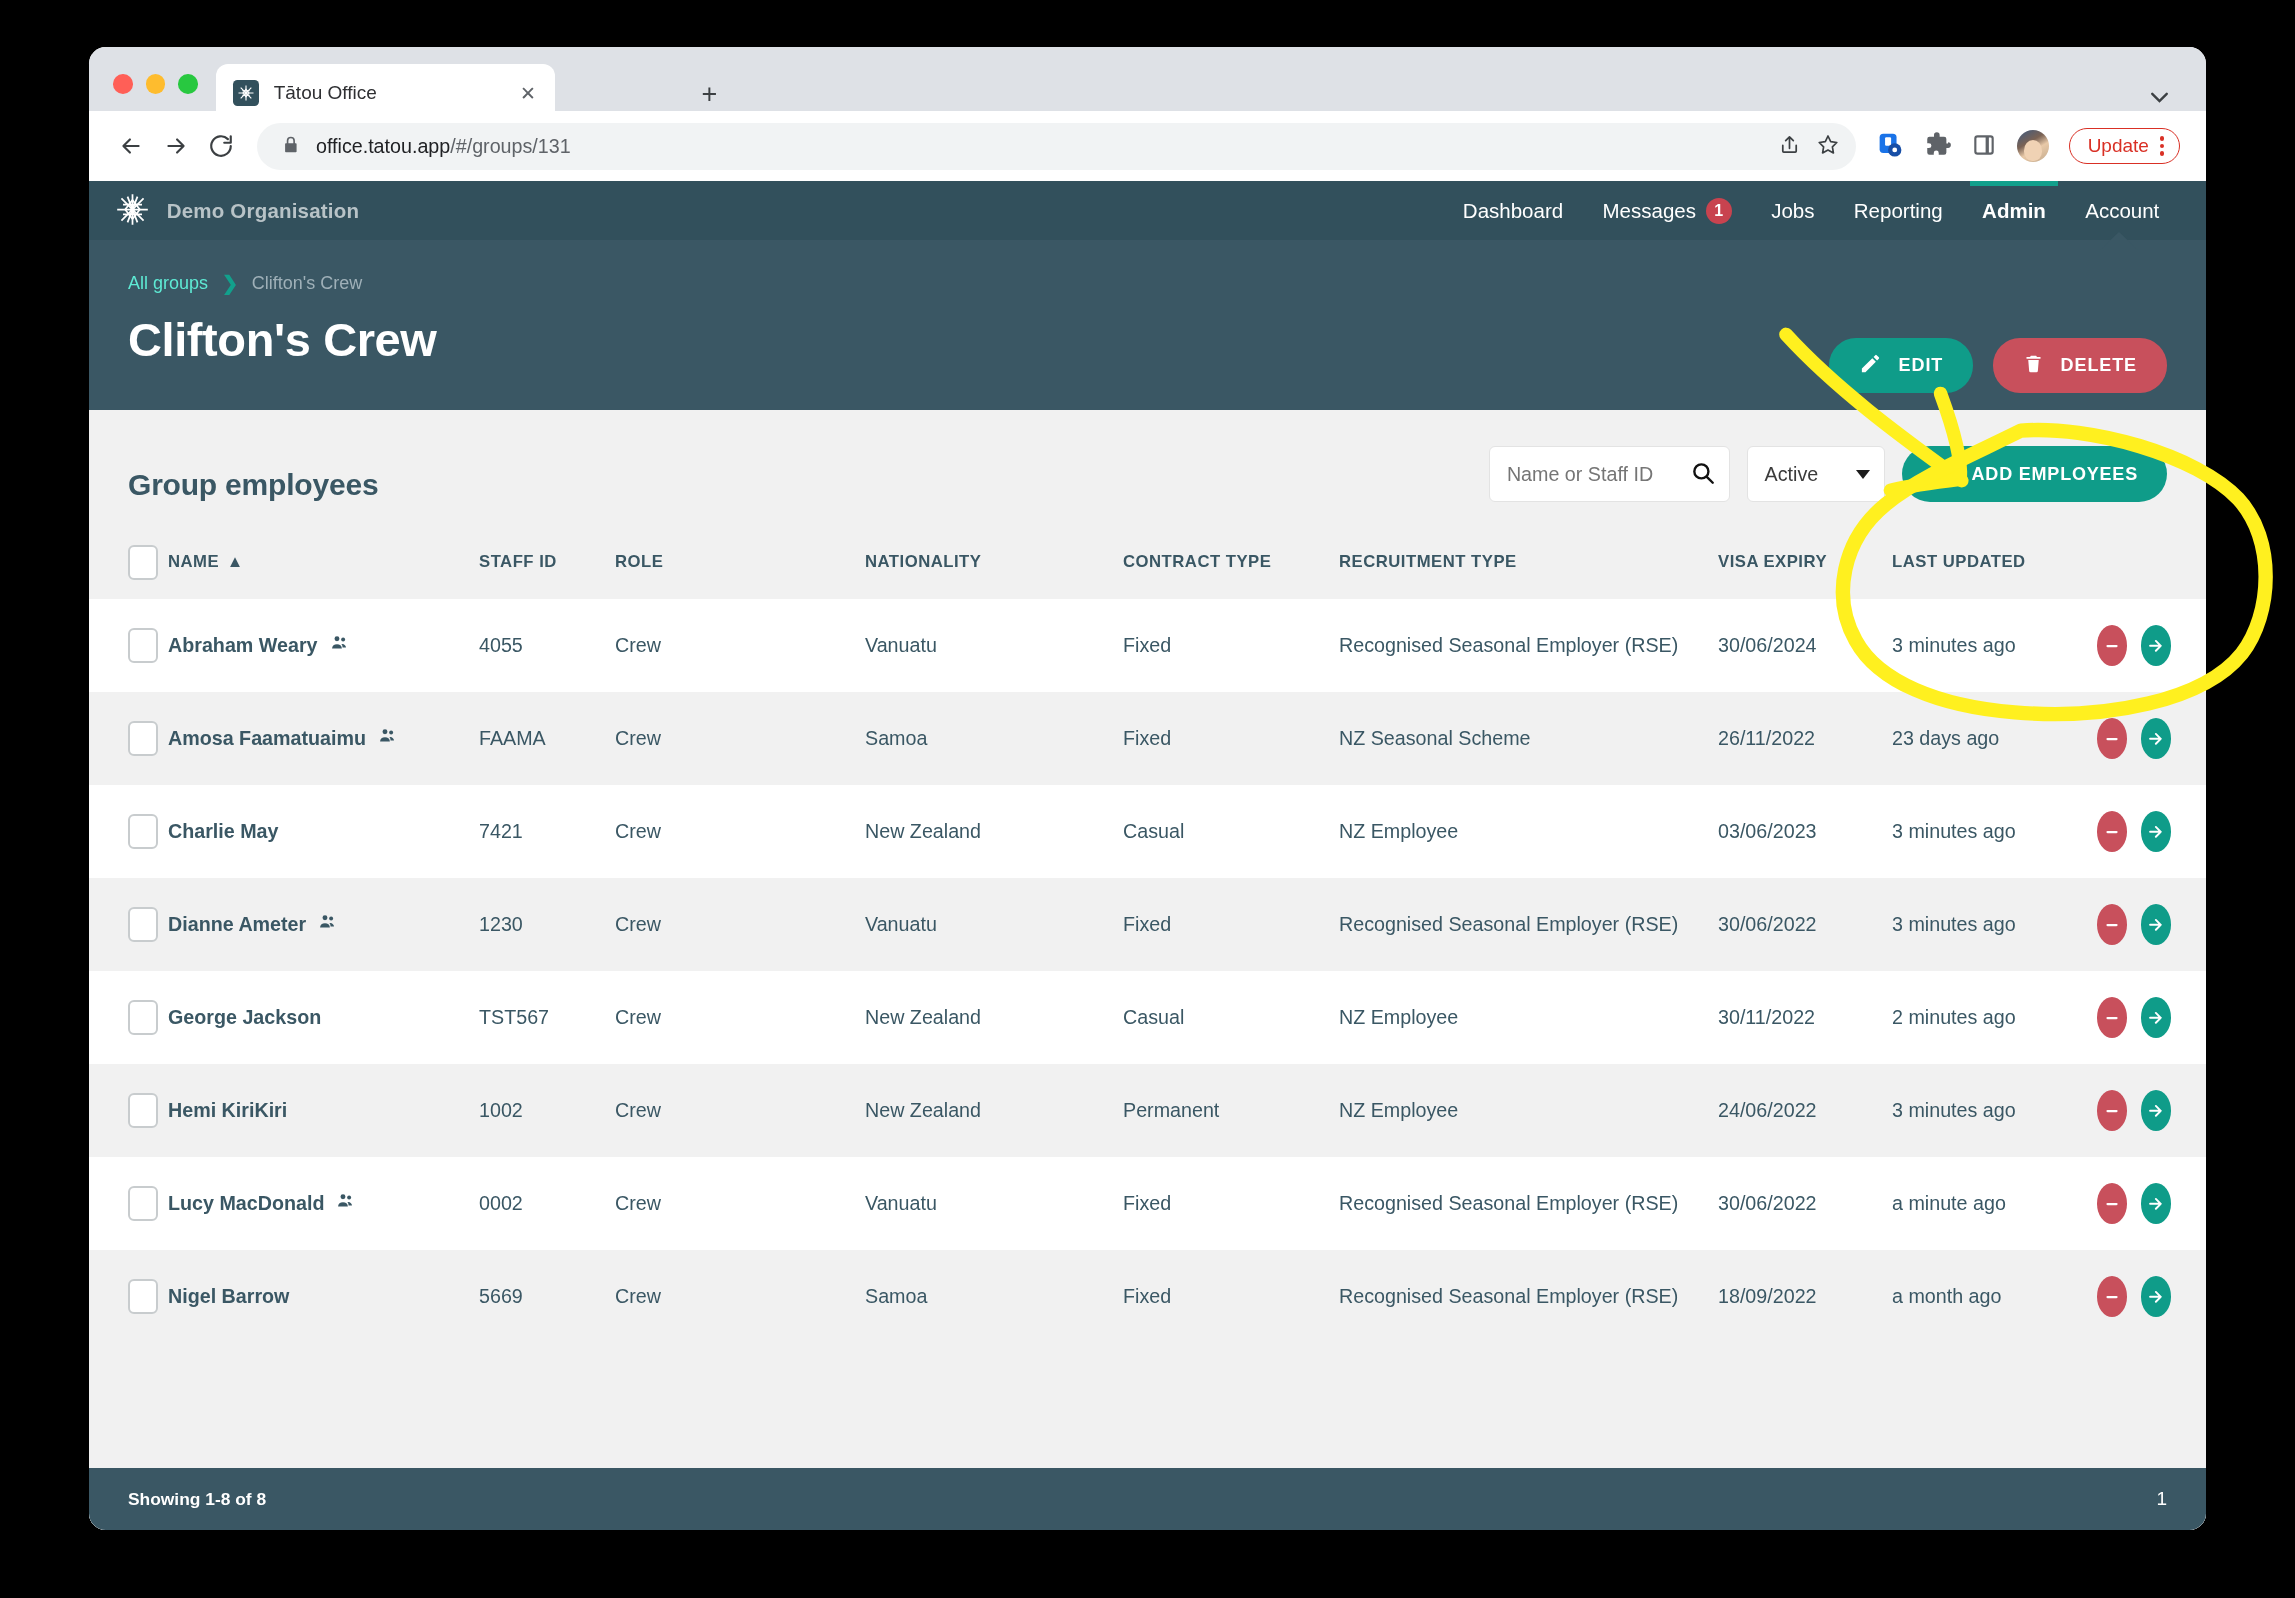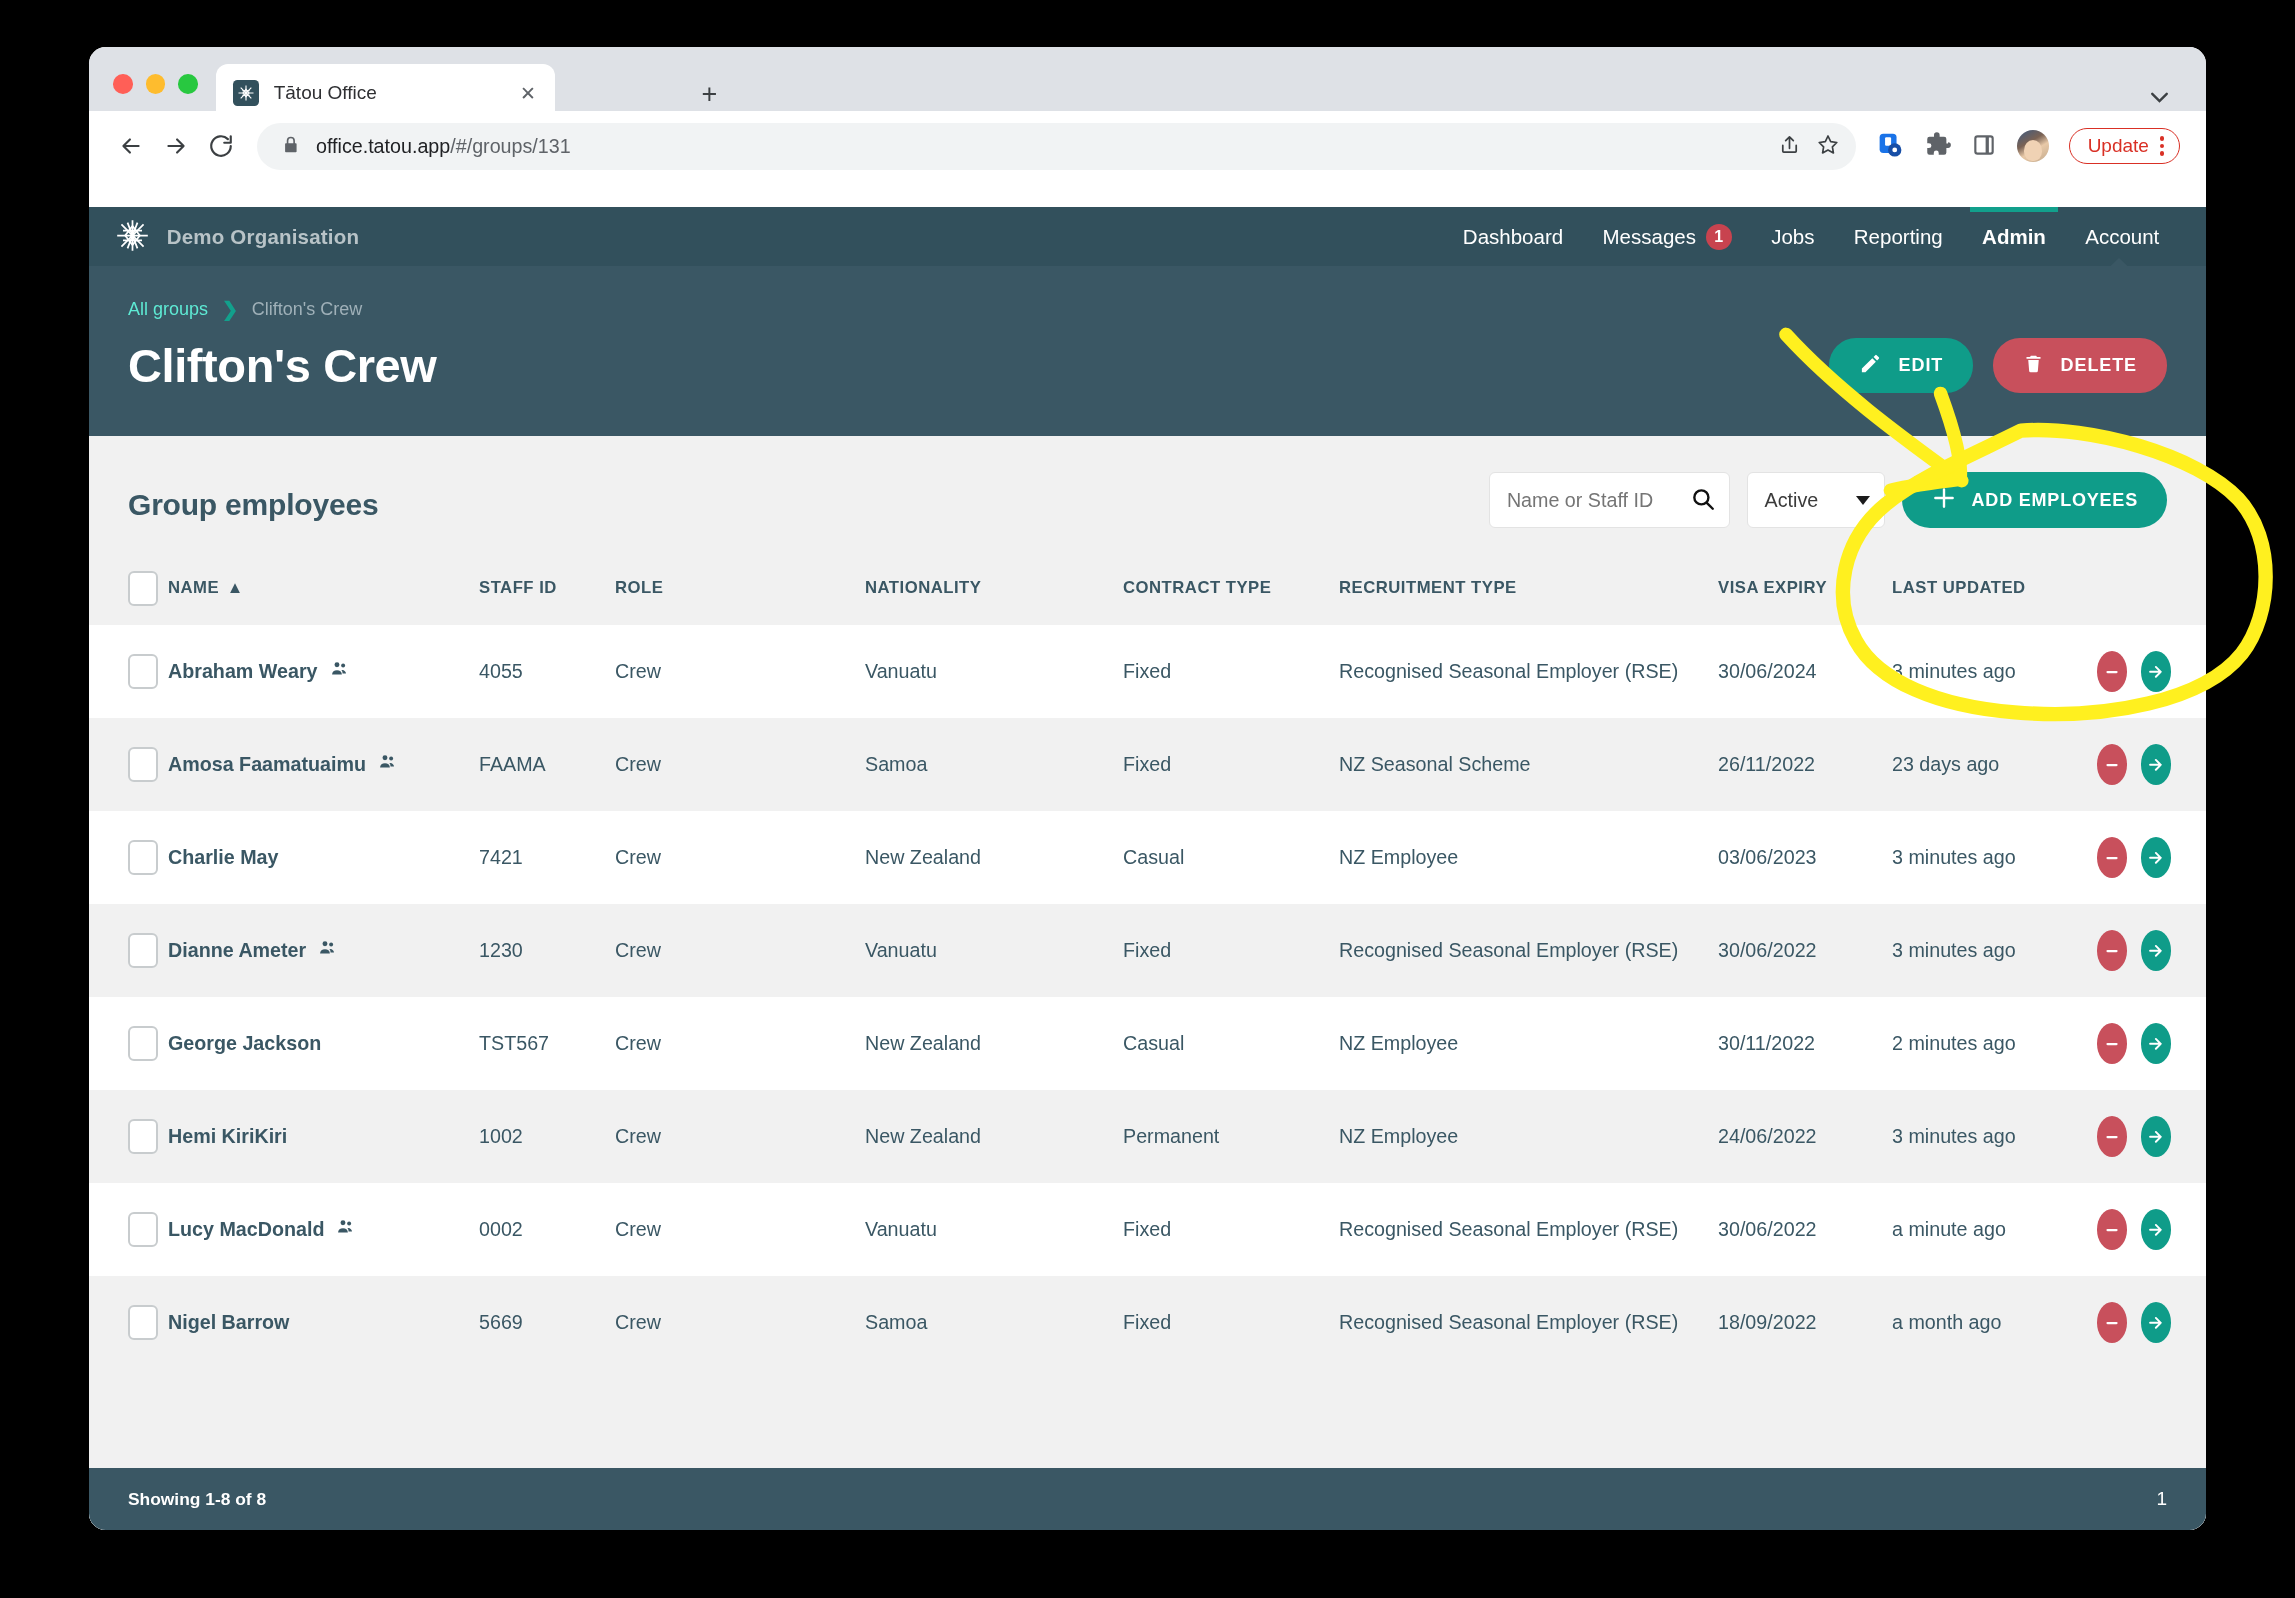--- a/index.html
+++ b/index.html
@@ -133,21 +133,21 @@
     font-size: 19px;
     display: flex; align-items: center;
     padding: 0 15px 0 18px;
     gap: 10.6px;
     flex: 0 0 auto;
   }
   .kebab { display: flex; flex-direction: column; gap: 3px; align-items: center; }
   .kebab i { width: 4.5px; height: 4.5px; border-radius: 50%; background: #d93025; display: block; }
 
   
-  #app { flex: 1 1 auto; display: flex; flex-direction: column; min-height: 0; background: #f1f1f1; margin-top: 26px; }
+  #app { flex: 1 1 auto; display: flex; flex-direction: column; min-height: 0; background: #f1f1f1; }
 
   .appnav {
     height: 59px;
     background: #32505c;
     display: flex; align-items: center;
     padding: 0 30px 0 26px;
     flex: 0 0 auto;
     position: relative;
   }
   .brand { display: flex; align-items: center; gap: 16.7px; }
@@ -219,21 +219,21 @@
     font-size: 18px; font-weight: bold;
     letter-spacing: 0.9px;
   }
   .pillbtn.teal { background: #0f9c89; }
   .pillbtn.red { background: #c8505c; }
 
   
   .panel { flex: 1 1 auto; background: #f1f1f1; position: relative; min-height: 0; }
   .panel-top {
     padding: 36px 39px 0 39px;
-    display: flex; align-items: center;
+    display: flex; align-items: flex-end;
   }
   .section-title {
     color: #3a5764;
     font-size: 30px; font-weight: bold;
     letter-spacing: -0.2px;
     padding-top: 10.6px;
   }
   .tools { margin-left: auto; display: flex; align-items: center; gap: 16.7px; }
   .search-box {
     width: 241px; height: 56px;

